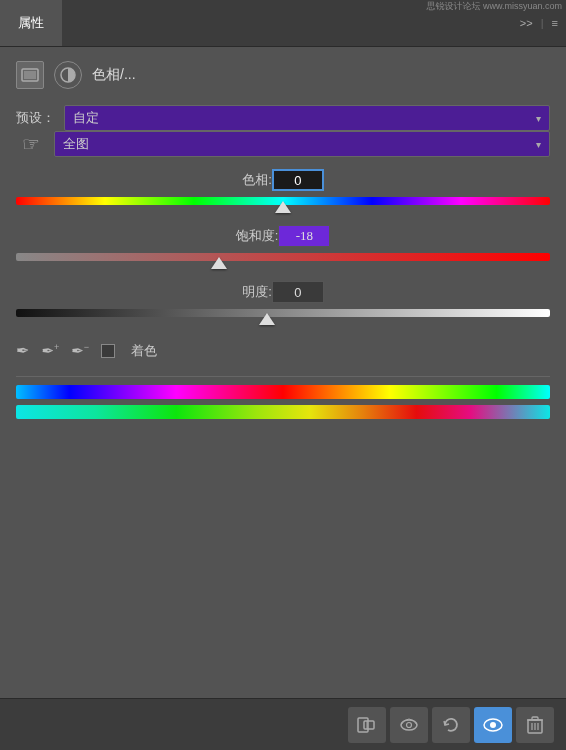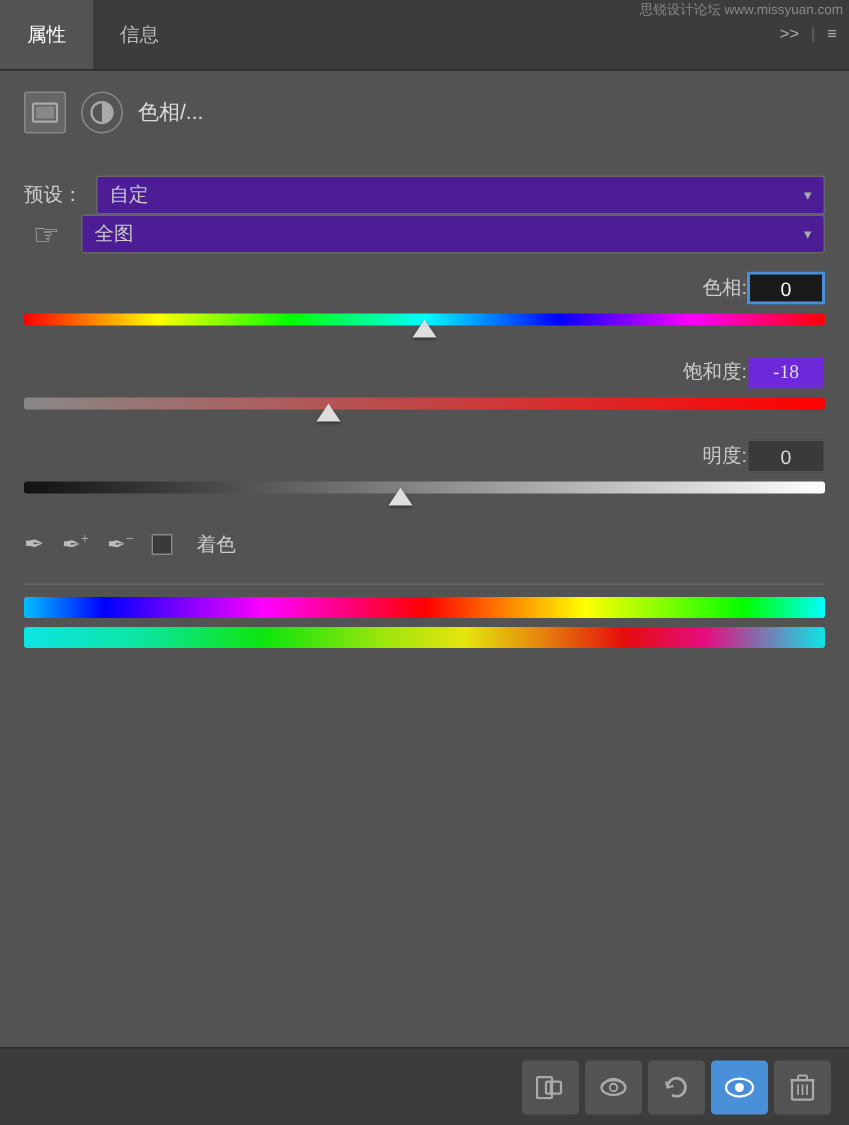--- a/index.html
+++ b/index.html
@@ -57,21 +57,21 @@
     .panel-body {
       padding: 14px 16px;
       background: #535353;
     }
 
     
     .title-row {
       display: flex;
       align-items: center;
       gap: 10px;
-      margin-bottom: 28px;
+      margin-bottom: 16px;
     }
     .icon-box {
       width: 28px; height: 28px;
       background: #666;
       border: 1px solid #888;
       display: flex; align-items: center; justify-content: center;
       border-radius: 2px;
     }
     .icon-circle {
       width: 28px; height: 28px;
@@ -132,21 +132,21 @@
       text-align: center;
     }
 
     
     .slider-section {
       margin-bottom: 10px;
     }
     .slider-header {
       display: flex;
       align-items: center;
-      justify-content: flex-end;
+      justify-content: center;
       margin-bottom: 4px;
     }
     .slider-label {
       color: #ccc;
       font-size: 13px;
     }
     .slider-value {
       background: #3a3a3a;
       border: 1px solid #555;
       color: #ddd;
@@ -279,21 +279,20 @@
       height: 1px;
       background: #666;
       margin: 8px 0;
     }
   </style>
 </head>
 <body>
 
 <div class="top-bar">
   <div class="top-bar-tab active">属性</div>
-  <div class="top-bar-tab">信息</div>
   <div class="top-bar-right">
     <span>&gt;&gt;</span>
     <span style="color:#666">|</span>
     <span>≡</span>
   </div>
   <div class="watermark">思锐设计论坛 www.missyuan.com</div>
 </div>
 
 <div class="panel-body">
 

